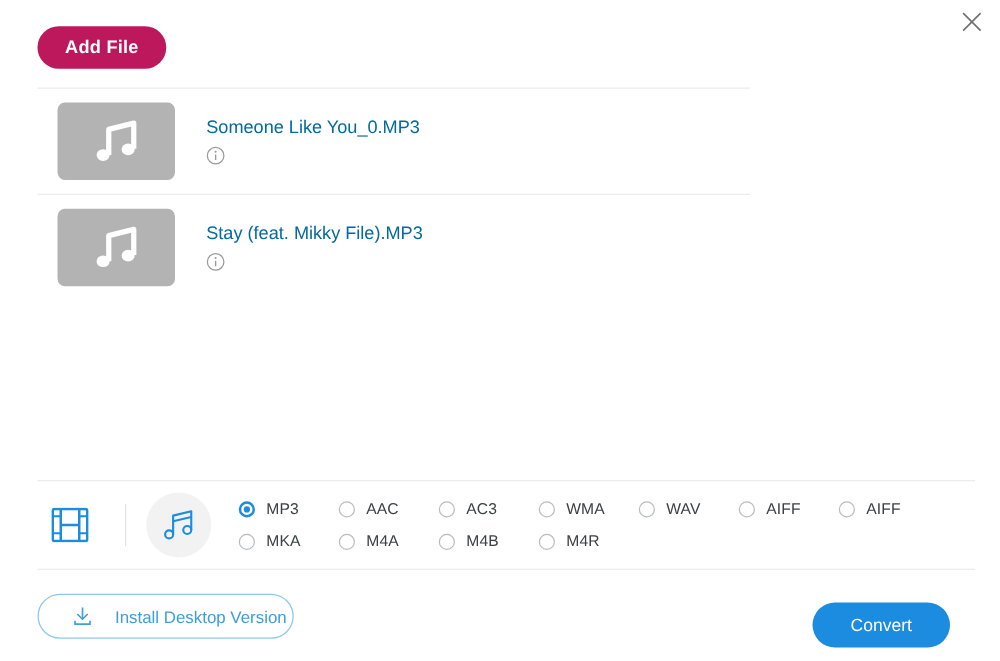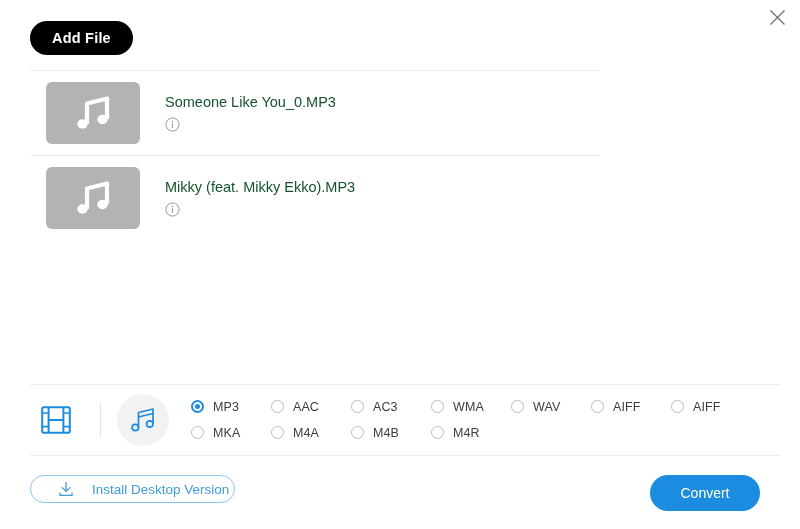--- a/index.html
+++ b/index.html
@@ -23,21 +23,21 @@
     display: flex; align-items: center; justify-content: center;
     cursor: pointer;
   }
   .close-btn svg { display: block; }
 
   
   .addfile-btn {
     position: absolute;
     left: 30px; top: 21px;
     width: 103px; height: 34px;
-    background: #000000;
+    background: #be185d;
     border-radius: 17px;
     color: #ffffff;
     font-size: 14.5px;
     font-weight: bold;
     display: flex; align-items: center; justify-content: center;
     letter-spacing: .2px;
     cursor: pointer;
     border: none;
     font-family: "Liberation Sans", sans-serif;
   }
@@ -66,21 +66,21 @@
   .thumb svg { display: block; }
   .file-meta {
     margin-left: 25px;
     display: flex;
     flex-direction: column;
     justify-content: center;
     gap: 7px;
   }
   .file-name {
     font-size: 14.5px;
-    color: #14532d;
+    color: #0369a1;
     white-space: nowrap;
   }
   .info-icon {
     width: 15px; height: 15px;
     cursor: pointer;
   }
   .info-icon svg { display: block; }
 
   
   .format-bar {
@@ -111,20 +111,21 @@
   }
   .fmt-grid {
     margin-left: 22px;
     display: grid;
     grid-template-columns: repeat(7, 80px);
     grid-auto-rows: 26px;
     align-items: center;
   }
   .fmt-opt {
     display: flex;
+    align-items: center;
     gap: 9px;
     cursor: pointer;
   }
   .radio {
     width: 13px; height: 13px;
     border-radius: 50%;
     border: 1.4px solid #b9bcbf;
     background: #ffffff;
     flex: 0 0 auto;
     position: relative;
@@ -152,42 +153,42 @@
   
   .footer {
     position: absolute;
     left: 30px; top: 455px;
     width: 750px; height: 74px;
     border-top: 1px solid #ececec;
   }
   .install-btn {
     position: absolute;
     left: 0; top: 19px;
-    width: 205px; height: 28px;
+    width: 205px; height: 36px;
     border: 1px solid #8cc8ef;
     border-radius: 18px;
     background: #ffffff;
     display: flex;
     align-items: center;
     cursor: pointer;
   }
   .install-icon {
     margin-left: 26px;
     width: 18px; height: 18px;
     flex: 0 0 auto;
   }
   .install-icon svg { display: block; }
   .install-label {
     margin-left: 17px;
     font-size: 13.5px;
     color: #3f9ddb;
   }
   .convert-btn {
     position: absolute;
-    right: 20px; top: 19px;
+    right: 20px; top: 26px;
     width: 110px; height: 36px;
     background: #1b8cdf;
     border-radius: 18px;
     border: none;
     color: #ffffff;
     font-size: 14px;
     display: flex; align-items: center; justify-content: center;
     cursor: pointer;
     font-family: "Liberation Sans", sans-serif;
   }
@@ -230,21 +231,21 @@
 
     <div class="file-row">
       <div class="thumb">
         <svg width="42" height="40" viewBox="0 0 42 40" aria-hidden="true">
           <path d="M15 31 V10.5 L35 5.5 V26" stroke="#ffffff" stroke-width="4.2" fill="none" stroke-linejoin="round"></path>
           <ellipse cx="10.5" cy="31" rx="5.2" ry="4.7" fill="#ffffff"></ellipse>
           <ellipse cx="30.5" cy="26.5" rx="5.2" ry="4.7" fill="#ffffff"></ellipse>
         </svg>
       </div>
       <div class="file-meta">
-        <div class="file-name">Mikky (feat. Mikky Ekko).MP3</div>
+        <div class="file-name">Stay (feat. Mikky File).MP3</div>
         <div class="info-icon">
           <svg width="15" height="15" viewBox="0 0 15 15" aria-hidden="true">
             <circle cx="7.5" cy="7.5" r="6.6" stroke="#9a9a9a" stroke-width="1" fill="none"></circle>
             <circle cx="7.5" cy="4.4" r="0.85" fill="#9a9a9a"></circle>
             <path d="M7.5 6.5 V11" stroke="#9a9a9a" stroke-width="1.1" fill="none"></path>
           </svg>
         </div>
       </div>
     </div>
 

